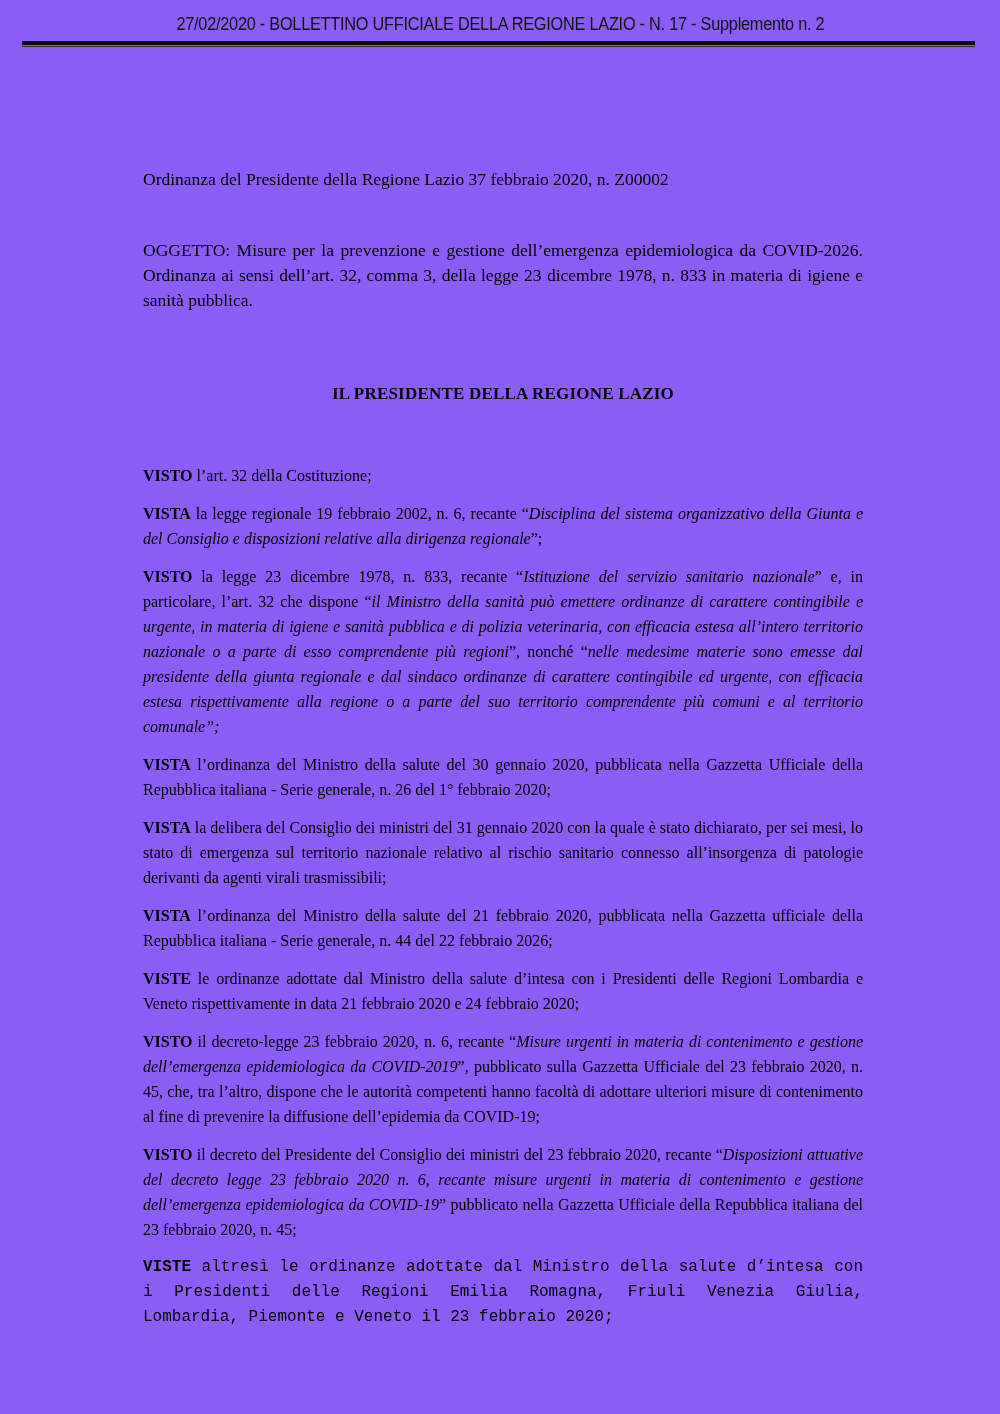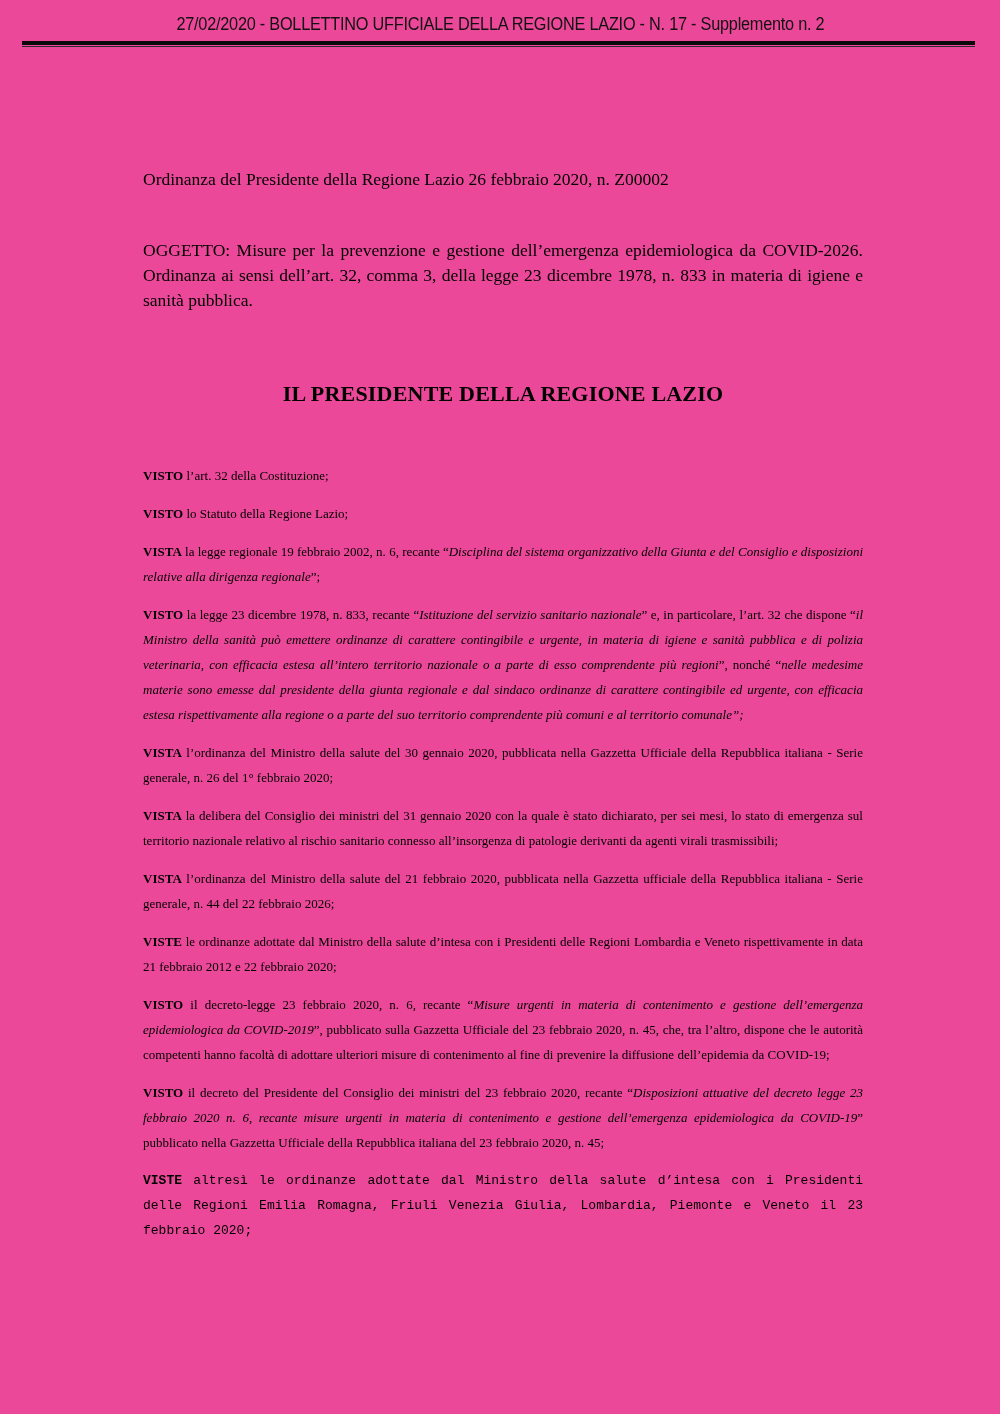--- a/index.html
+++ b/index.html
@@ -7,21 +7,21 @@
     margin: 0;
     padding: 0;
     background: #ffffff;
   }
 
   .page {
     position: relative;
     width: 1000px;
     height: 1414px;
     margin: 0 auto;
-    background: #ec4899;
+    background: #8b5cf6;
     overflow: hidden;
     font-family: "Liberation Serif", "DejaVu Serif", serif;
     color: #000000;
   }
 
   
   .page-header {
     position: absolute;
     left: 0;
     top: 14px;
@@ -82,30 +82,30 @@
 
   .subject {
     font-size: 17.5px;
     line-height: 25px;
     margin: 0 0 70px 0;
     text-align: justify;
     text-justify: inter-word;
   }
 
   .center-heading {
-    font-size: 22px;
+    font-size: 17px;
     line-height: 22px;
     font-weight: 700;
     text-align: center;
     margin: 0 0 58px 0;
     letter-spacing: 0.2px;
   }
 
   p.clause {
-    font-size: 13px;
+    font-size: 16px;
     line-height: 25px;
     margin: 0 0 13px 0;
     text-align: justify;
     text-justify: inter-word;
     hyphens: none;
   }
 
   p.clause:last-child {
     margin-bottom: 8px;
     font-family: Liberation Mono, monospace;
@@ -128,35 +128,34 @@
     <span class="header-text">27/02/2020 - BOLLETTINO UFFICIALE DELLA REGIONE LAZIO - N. 17 - Supplemento n. 2</span>
   </div>
 
   <div class="header-rule">
     <div class="rule-thick"></div>
     <div class="rule-thin"></div>
   </div>
 
   <div class="content">
 
-    <div class="doc-title">Ordinanza del Presidente della Regione Lazio 26 febbraio 2020, n. Z00002</div>
+    <div class="doc-title">Ordinanza del Presidente della Regione Lazio 37 febbraio 2020, n. Z00002</div>
 
     <div class="subject">OGGETTO: Misure per la prevenzione e gestione dell’emergenza epidemiologica da COVID-2026. Ordinanza ai sensi dell’art. 32, comma 3, della legge 23 dicembre 1978, n. 833 in materia di igiene e sanità pubblica.</div>
 
     <div class="center-heading">IL PRESIDENTE DELLA REGIONE LAZIO</div>
 
     <div id="clause-list">
         <p class="clause"><span class="lead">VISTO</span><span> l’art. 32 della Costituzione;</span></p>
-        <p class="clause"><span class="lead">VISTO</span><span> lo Statuto della Regione Lazio;</span></p>
         <p class="clause"><span class="lead">VISTA</span><span> la legge regionale 19 febbraio 2002, n. 6, recante “</span><span class="it">Disciplina del sistema organizzativo della Giunta e del Consiglio e disposizioni relative alla dirigenza regionale</span><span>”;</span></p>
         <p class="clause"><span class="lead">VISTO</span><span> la legge 23 dicembre 1978, n. 833, recante “</span><span class="it">Istituzione del servizio sanitario nazionale</span><span>” e, in particolare, l’art. 32 che dispone “</span><span class="it">il Ministro della sanità può emettere ordinanze di carattere contingibile e urgente, in materia di igiene e sanità pubblica e di polizia veterinaria, con efficacia estesa all’intero territorio nazionale o a parte di esso comprendente più regioni</span><span>”, nonché “</span><span class="it">nelle medesime materie sono emesse dal presidente della giunta regionale e dal sindaco ordinanze di carattere contingibile ed urgente, con efficacia estesa rispettivamente alla regione o a parte del suo territorio comprendente più comuni e al territorio comunale”;</span></p>
         <p class="clause"><span class="lead">VISTA</span><span> l’ordinanza del Ministro della salute del 30 gennaio 2020, pubblicata nella Gazzetta Ufficiale della Repubblica italiana - Serie generale, n. 26 del 1° febbraio 2020;</span></p>
         <p class="clause"><span class="lead">VISTA</span><span> la delibera del Consiglio dei ministri del 31 gennaio 2020 con la quale è stato dichiarato, per sei mesi, lo stato di emergenza sul territorio nazionale relativo al rischio sanitario connesso all’insorgenza di patologie derivanti da agenti virali trasmissibili;</span></p>
         <p class="clause"><span class="lead">VISTA</span><span> l’ordinanza del Ministro della salute del 21 febbraio 2020, pubblicata nella Gazzetta ufficiale della Repubblica italiana - Serie generale, n. 44 del 22 febbraio 2026;</span></p>
-        <p class="clause"><span class="lead">VISTE</span><span> le ordinanze adottate dal Ministro della salute d’intesa con i Presidenti delle Regioni Lombardia e Veneto rispettivamente in data 21 febbraio 2012 e 22 febbraio 2020;</span></p>
+        <p class="clause"><span class="lead">VISTE</span><span> le ordinanze adottate dal Ministro della salute d’intesa con i Presidenti delle Regioni Lombardia e Veneto rispettivamente in data 21 febbraio 2020 e 24 febbraio 2020;</span></p>
         <p class="clause"><span class="lead">VISTO</span><span> il decreto-legge 23 febbraio 2020, n. 6, recante “</span><span class="it">Misure urgenti in materia di contenimento e gestione dell’emergenza epidemiologica da COVID-2019</span><span>”, pubblicato sulla Gazzetta Ufficiale del 23 febbraio 2020, n. 45, che, tra l’altro, dispone che le autorità competenti hanno facoltà di adottare ulteriori misure di contenimento al fine di prevenire la diffusione dell’epidemia da COVID-19;</span></p>
         <p class="clause"><span class="lead">VISTO</span><span> il decreto del Presidente del Consiglio dei ministri del 23 febbraio 2020, recante “</span><span class="it">Disposizioni attuative del decreto legge 23 febbraio 2020 n. 6, recante misure urgenti in materia di contenimento e gestione dell’emergenza epidemiologica da COVID-19</span><span>” pubblicato nella Gazzetta Ufficiale della Repubblica italiana del 23 febbraio 2020, n. 45;</span></p>
         <p class="clause"><span class="lead">VISTE</span><span> altresì le ordinanze adottate dal Ministro della salute d’intesa con i Presidenti delle Regioni Emilia Romagna, Friuli Venezia Giulia, Lombardia, Piemonte e Veneto il 23 febbraio 2020;</span></p>
       </div>
 
   </div>
 
 </div>
 
 </body></html>

